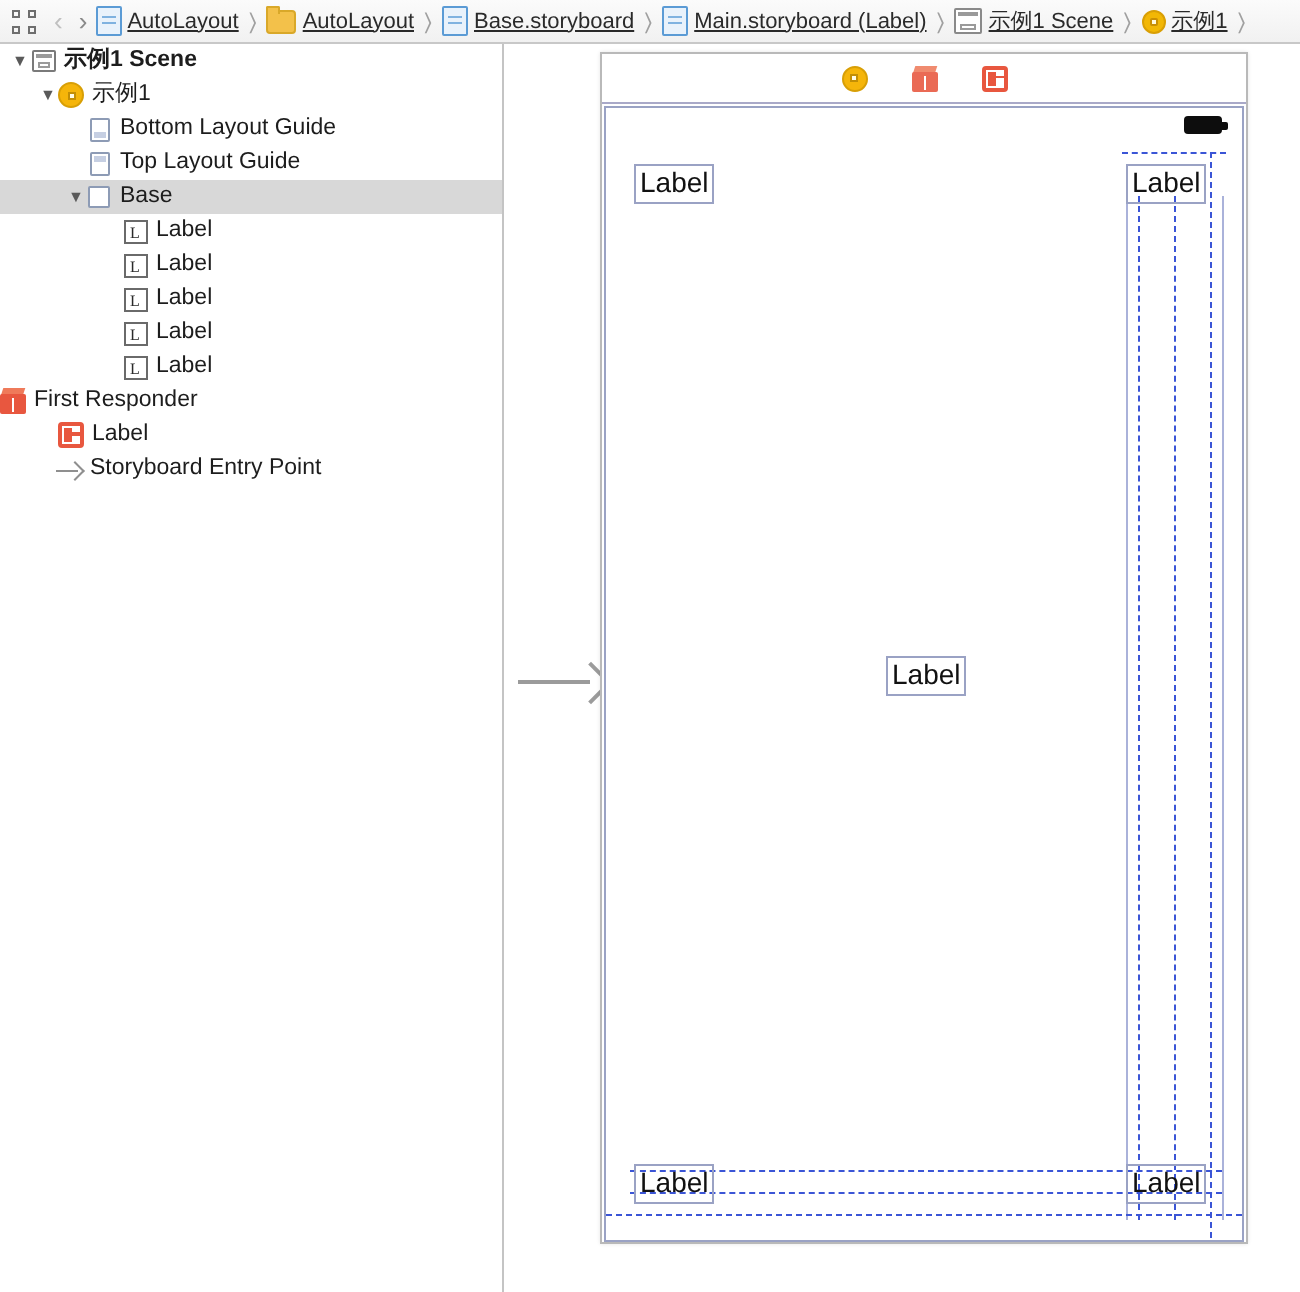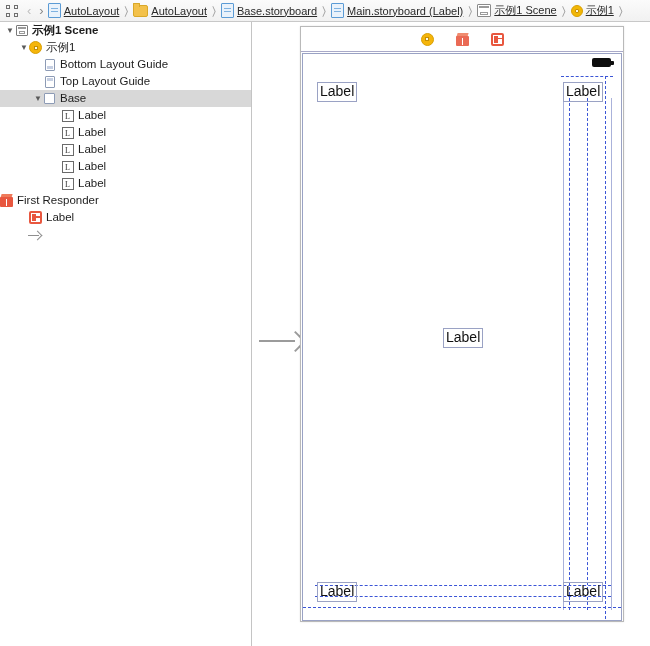--- a/index.html
+++ b/index.html
@@ -446,20 +446,21 @@
       <span class="row-label">Label</span>
     </div>
 
     <div class="row" style="padding-left:28px">
       <span class="row-ico">
         <span class="si-entry">
             <span class="shaft"></span>
             <span class="head"></span>
           </span>
       </span>
+      <span class="row-label">Storyboard Entry Point</span>
     </div>
   </div>
 
   <div class="canvas">
 
     <div class="entry-arrow">
       <span class="shaft"></span>
         <span class="head"></span>
     </div>
 

